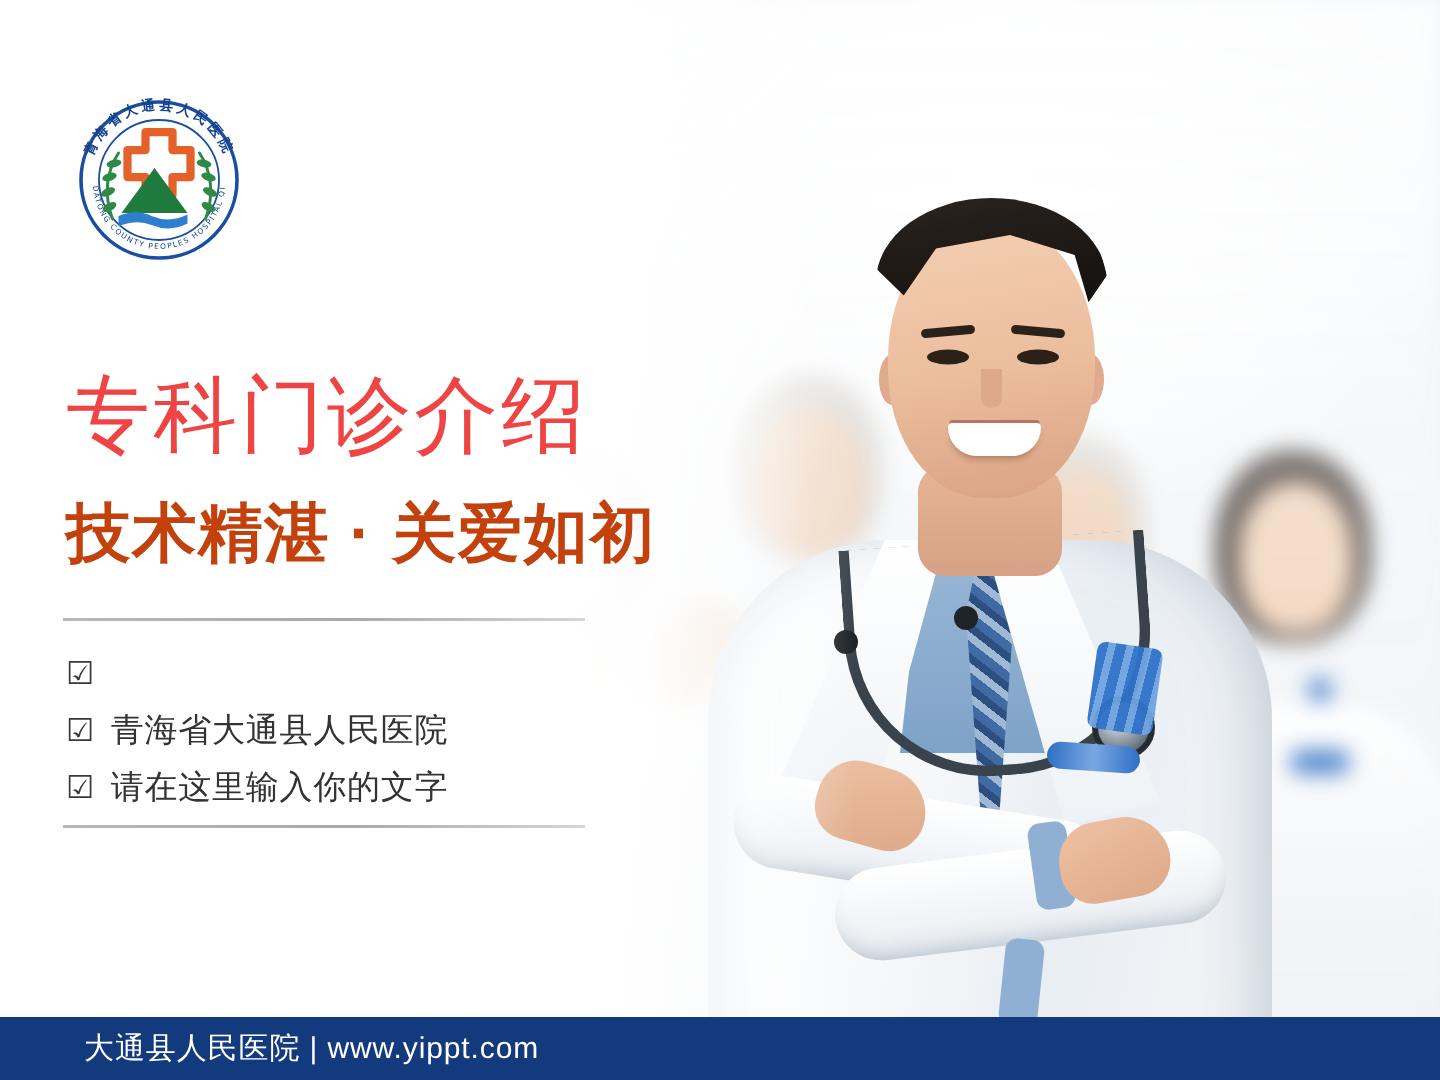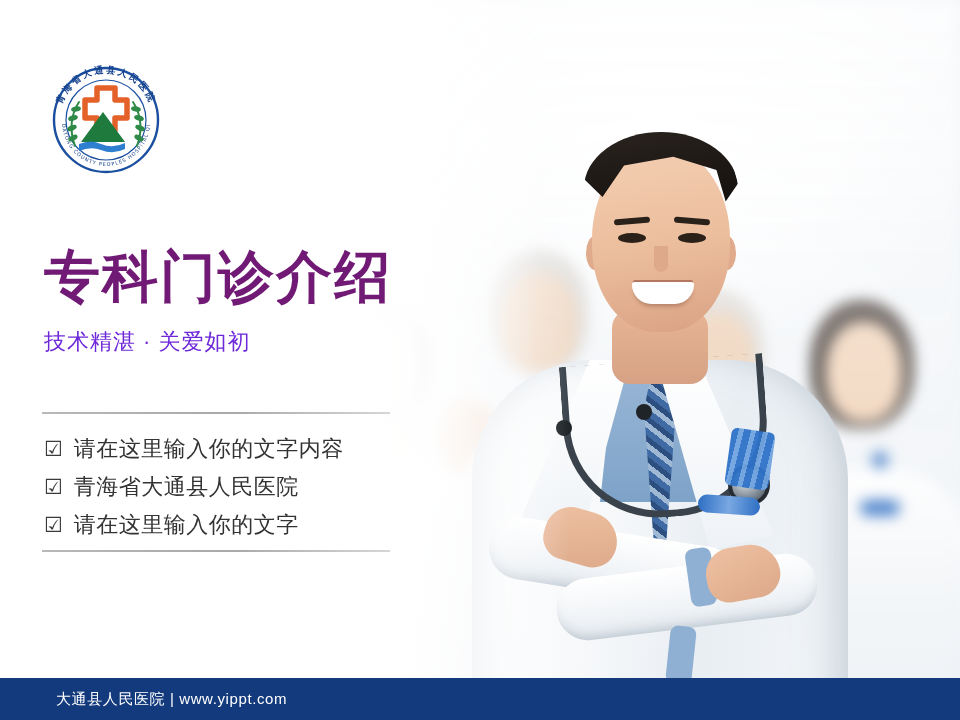--- a/index.html
+++ b/index.html
@@ -138,27 +138,27 @@
     border-radius: 9px; background: linear-gradient(90deg,#2f6fc4,#79a8e2,#2f6fc4);
     transform: rotate(4deg);
   }
 
   
   .logo { position: absolute; left: 45px; top: 58px; width: 122px; height: 118px; }
 
   
   .title {
     position: absolute; left: 44px; top: 248px;
-    font-size: 56px; font-weight: 700; letter-spacing: 2px;
-    color: #701a75; line-height: 1.05; white-space: nowrap;
+    font-size: 56px; font-weight: 400; letter-spacing: 2px;
+    color: #ef4444; line-height: 1.05; white-space: nowrap;
   }
   .subtitle {
     position: absolute; left: 44px; top: 327px;
-    font-size: 22px; font-weight: 400; letter-spacing: 1px;
-    color: #6d28d9; white-space: nowrap;
+    font-size: 43px; font-weight: 700; letter-spacing: 1px;
+    color: #c2410c; white-space: nowrap;
   }
   .rule {
     position: absolute; left: 42px; width: 348px; height: 2px;
     background: linear-gradient(90deg,#b8b8b8 0%, #a9a9a9 55%, #d6d6d6 100%);
   }
   .rule.top { top: 412px; }
   .rule.bottom { top: 550px; }
 
   .bullets { position: absolute; left: 44px; top: 430px; }
   .bullet {
@@ -171,21 +171,21 @@
   }
   .bullet .txt { font-size: 22px; color: #333333; letter-spacing: .5px; }
 
   
   .footer {
     position: absolute; left: 0; bottom: 0; width: 960px; height: 42px;
     background: #133a7c;
   }
   .footer-text {
     position: absolute; left: 56px; top: 50%; transform: translateY(-50%);
-    color: #ffffff; font-size: 15px; letter-spacing: .6px; white-space: nowrap;
+    color: #ffffff; font-size: 20px; letter-spacing: .6px; white-space: nowrap;
   }
 </style>
 </head>
 <body>
 
 <div class="slide">
 
   <div class="photo">
     <div class="photo-bg"></div>
 
@@ -296,21 +296,20 @@
   </div>
 
   <div class="title">专科门诊介绍</div>
   <div class="subtitle">技术精湛 · 关爱如初</div>
 
   <div class="rule top"></div>
 
   <div class="bullets">
     <div class="bullet">
       <span class="box">☑</span>
-      <span class="txt">请在这里输入你的文字内容</span>
     </div>
     <div class="bullet">
       <span class="box">☑</span>
       <span class="txt">青海省大通县人民医院</span>
     </div>
     <div class="bullet">
       <span class="box">☑</span>
       <span class="txt">请在这里输入你的文字</span>
     </div>
   </div>

